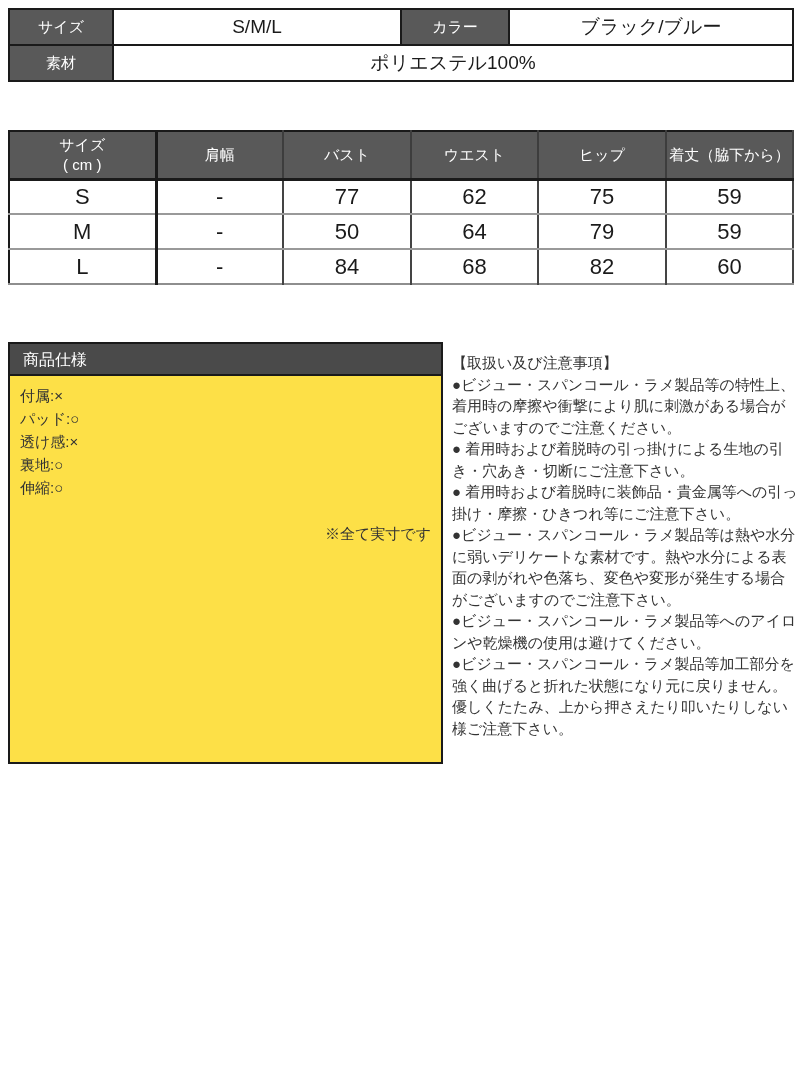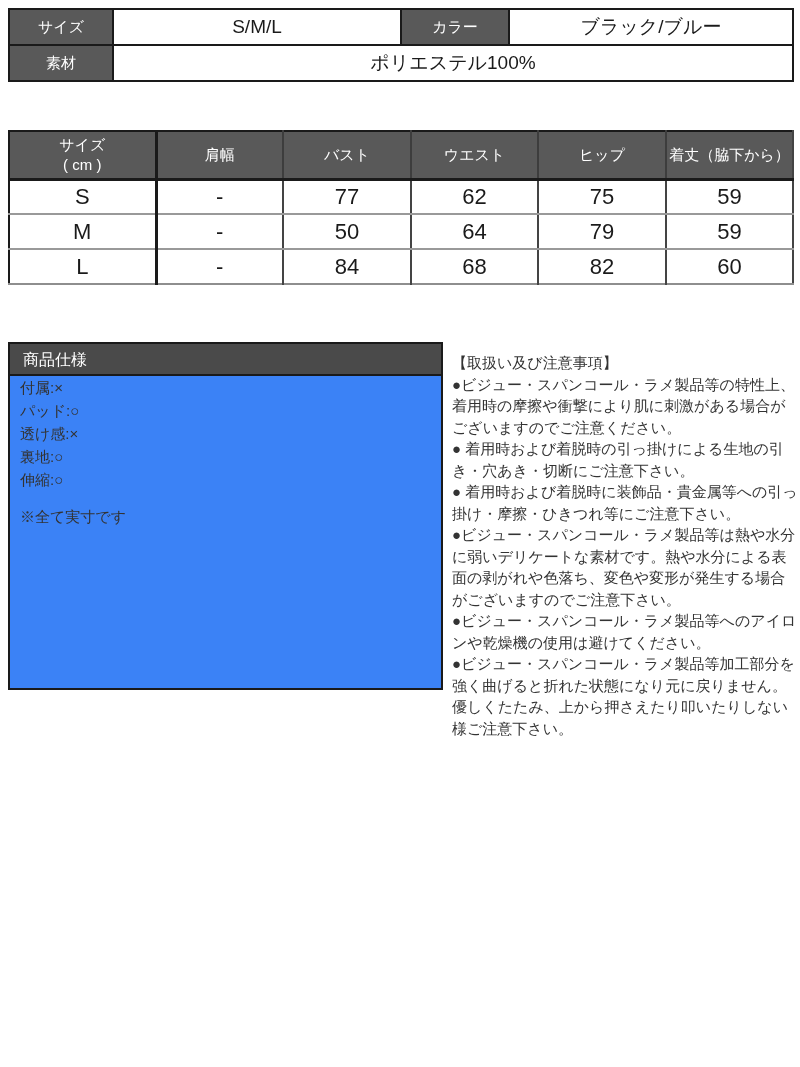--- a/index.html
+++ b/index.html
@@ -64,40 +64,40 @@
     height: 35px;
     text-align: center;
     vertical-align: middle;
     border-right: 2px solid #444444;
     border-bottom: 2px solid #999999;
   }
 
   
   .panel {
     left: 8px; top: 342px;
-    width: 435px; height: 348px;
+    width: 435px; height: 422px;
     border: 2px solid #1a1a1a;
-    background: #3b82f6;
+    background: #fde047;
   }
   .panel-header {
     height: 32px;
     background: #4a4a4a;
     border-bottom: 2px solid #1a1a1a;
     color: #ffffff;
     font-size: 16px;
     line-height: 32px;
     padding-left: 13px;
   }
   .panel-body {
-    padding: 0 10px 0 10px;
+    padding: 8px 10px 0 10px;
     font-size: 15px;
     line-height: 23px;
     color: #333333;
   }
-  .panel-note { margin-top: 14px; }
+  .panel-note { margin-top: 23px; text-align: right; }
 
   
   .care {
     left: 452px; top: 352px;
     width: 347px;
     font-size: 15px;
     line-height: 21.5px;
     color: #333333;
     letter-spacing: 0;
   }

